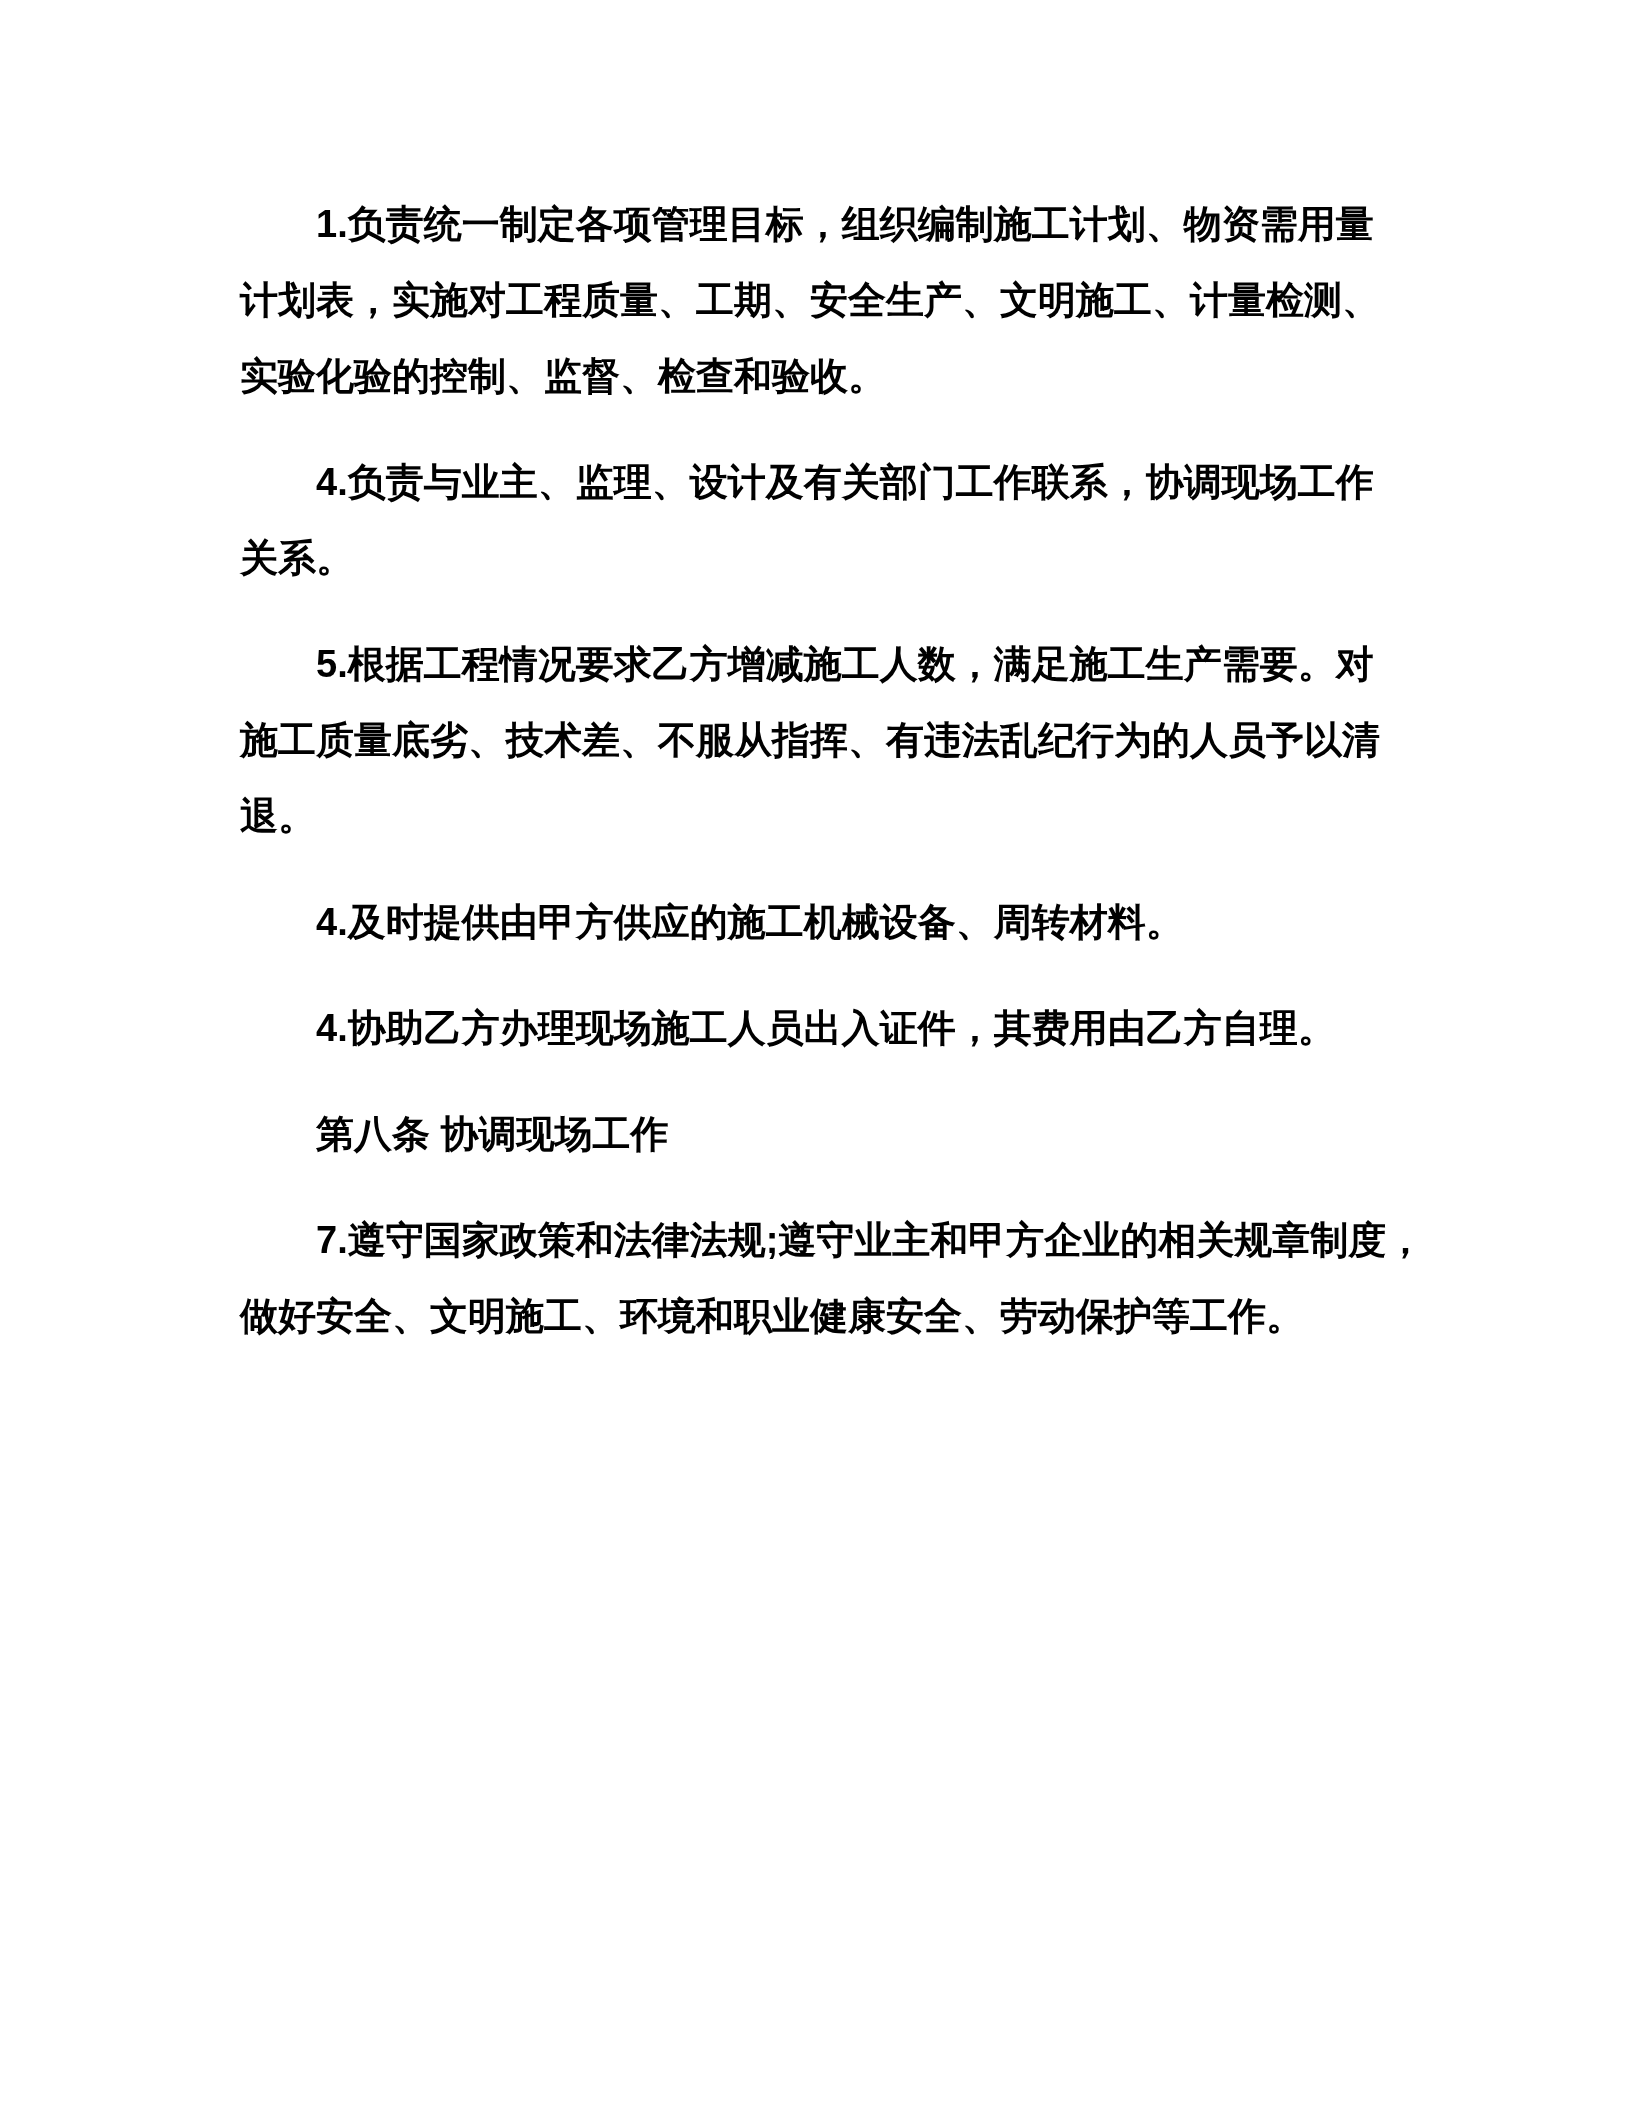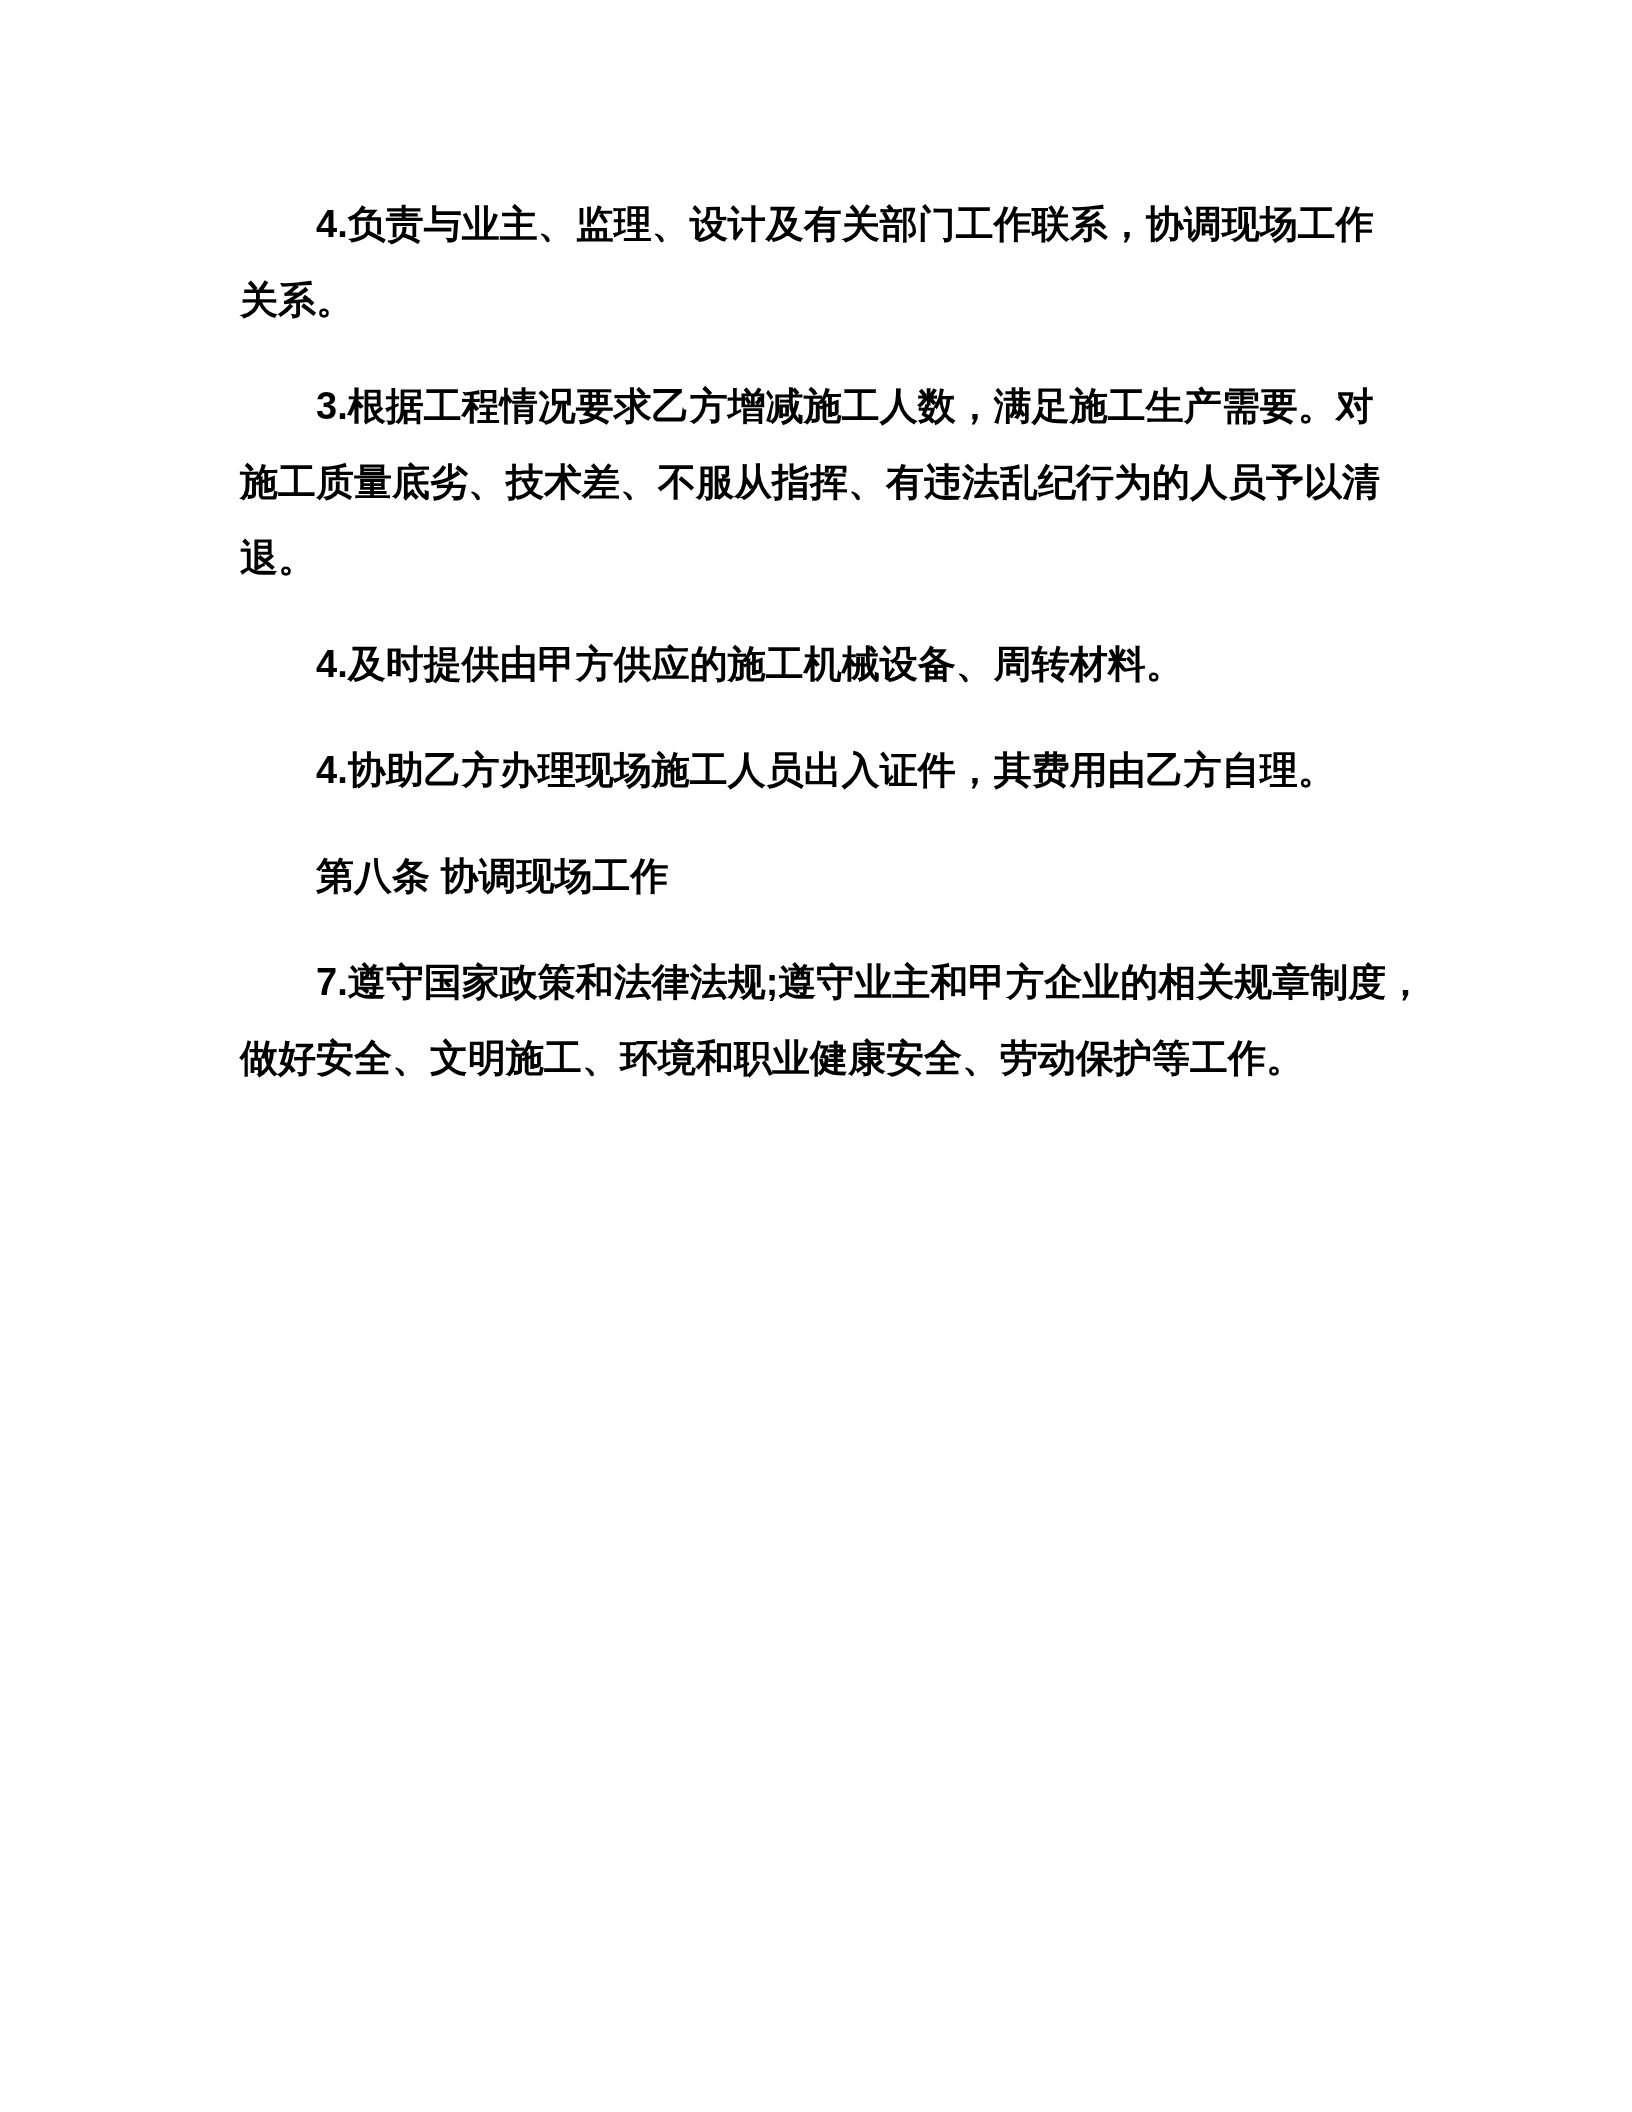--- a/index.html
+++ b/index.html
@@ -32,23 +32,26 @@
     white-space: pre-line;  
     text-align: left;
     color: #000000;
   }
 </style>
 </head>
 <body>
 
 <div class="page">
   <div class="content">
+    <p>1.负责统一制定各项管理目标，组织编制施工计划、物资需用量
+计划表，实施对工程质量、工期、安全生产、文明施工、计量检测、
+实验化验的控制、监督、检查和验收。</p>
     <p>4.负责与业主、监理、设计及有关部门工作联系，协调现场工作
 关系。</p>
-    <p>3.根据工程情况要求乙方增减施工人数，满足施工生产需要。对
+    <p>5.根据工程情况要求乙方增减施工人数，满足施工生产需要。对
 施工质量底劣、技术差、不服从指挥、有违法乱纪行为的人员予以清
 退。</p>
     <p>4.及时提供由甲方供应的施工机械设备、周转材料。</p>
     <p>4.协助乙方办理现场施工人员出入证件，其费用由乙方自理。</p>
     <p>第八条 协调现场工作</p>
     <p>7.遵守国家政策和法律法规;遵守业主和甲方企业的相关规章制度，
 做好安全、文明施工、环境和职业健康安全、劳动保护等工作。</p>
   </div>
 </div>
 

